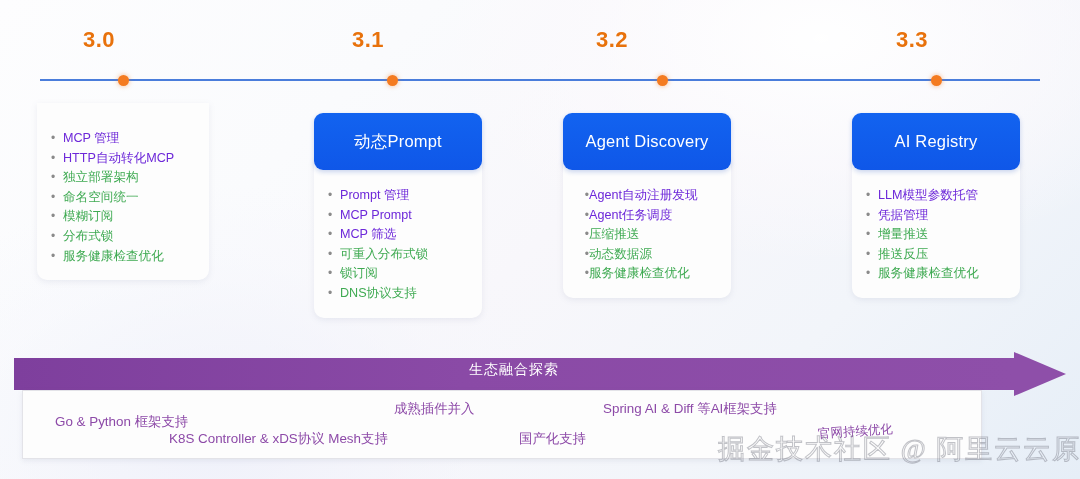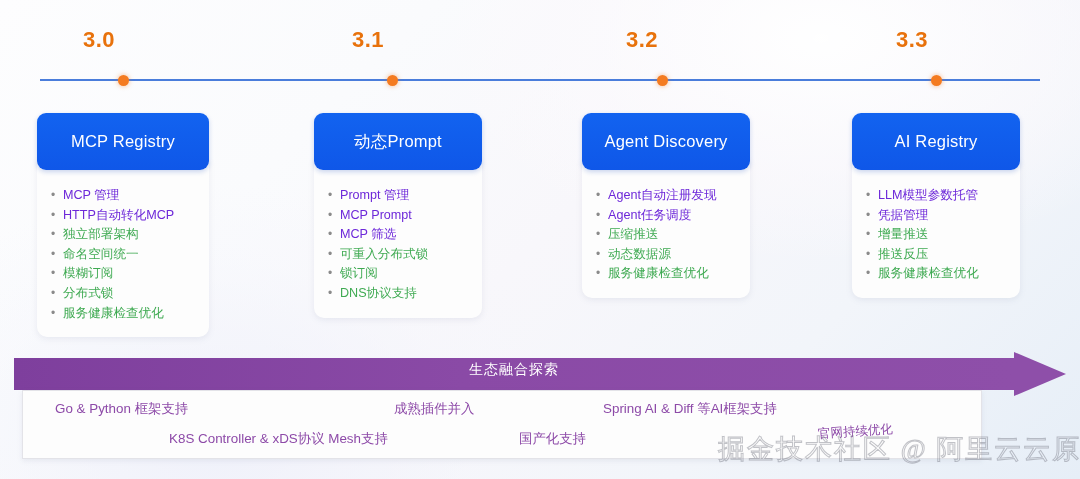--- a/index.html
+++ b/index.html
@@ -102,27 +102,26 @@
   <div class="tl-line"></div>
   <div id="tl-dots">
       <div class="tl-dot" style="left: 117.5px;"></div>
       <div class="tl-dot" style="left: 386.5px;"></div>
       <div class="tl-dot" style="left: 656.5px;"></div>
       <div class="tl-dot" style="left: 930.5px;"></div>
     </div>
   <div id="tl-versions">
       <div class="ver" style="left: 83px;">3.0</div>
       <div class="ver" style="left: 352px;">3.1</div>
-      <div class="ver" style="left: 626px;">3.2</div>
+      <div class="ver" style="left: 596px;">3.2</div>
       <div class="ver" style="left: 896px;">3.3</div>
     </div>
 
   <div id="columns">
       <div class="col" style="left: 37px; width: 172px;">
-        <div class="hdr">MCP Registry</div>
         <div class="body">
           <div class="bul">
             <span class="dot">•</span>
             <span class="c-blue">MCP 管理</span>
           </div>
           <div class="bul">
             <span class="dot">•</span>
             <span class="c-blue">HTTP自动转化MCP</span>
           </div>
           <div class="bul">
@@ -169,21 +168,21 @@
           <div class="bul">
             <span class="dot">•</span>
             <span class="c-green">锁订阅</span>
           </div>
           <div class="bul">
             <span class="dot">•</span>
             <span class="c-green">DNS协议支持</span>
           </div>
         </div>
       </div>
-      <div class="col" style="left: 582px; width: 168px;">
+      <div class="col" style="left: 563px; width: 168px; text-align: right;">
         <div class="hdr">Agent Discovery</div>
         <div class="body">
           <div class="bul">
             <span class="dot">•</span>
             <span class="c-blue">Agent自动注册发现</span>
           </div>
           <div class="bul">
             <span class="dot">•</span>
             <span class="c-blue">Agent任务调度</span>
           </div>
@@ -229,21 +228,21 @@
     </div>
 
   <div class="arrowband">
     <div class="shaft"></div>
     <div class="head"></div>
     <div class="label">生态融合探索</div>
   </div>
 
   <div class="botpanel">
     <div id="botitems">
-        <div class="botitem" style="left: 32px; top: 9px;">Go &amp; Python 框架支持</div>
+        <div class="botitem" style="left: 32px; top: 22px;">Go &amp; Python 框架支持</div>
         <div class="botitem" style="left: 371px; top: 9px;">成熟插件并入</div>
         <div class="botitem" style="left: 580px; top: 9px;">Spring AI &amp; Diff 等AI框架支持</div>
         <div class="botitem" style="left: 146px; top: 39px;">K8S Controller &amp; xDS协议 Mesh支持</div>
         <div class="botitem" style="left: 496px; top: 39px;">国产化支持</div>
         <div class="botitem tilt" style="left: 795px; top: 35px;">官网持续优化</div>
       </div>
   </div>
 
   <div class="watermark">掘金技术社区 @ 阿里云云原生</div>
 

